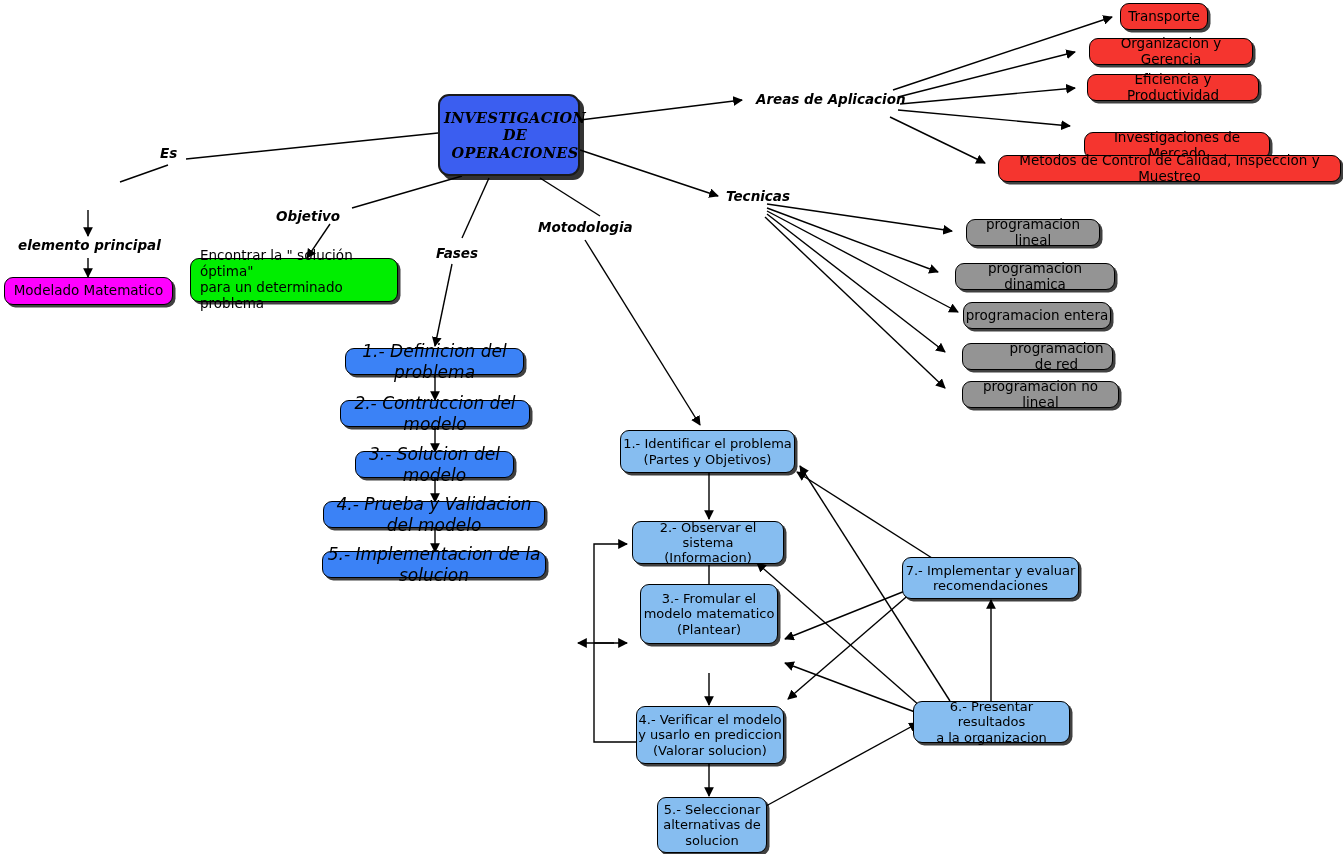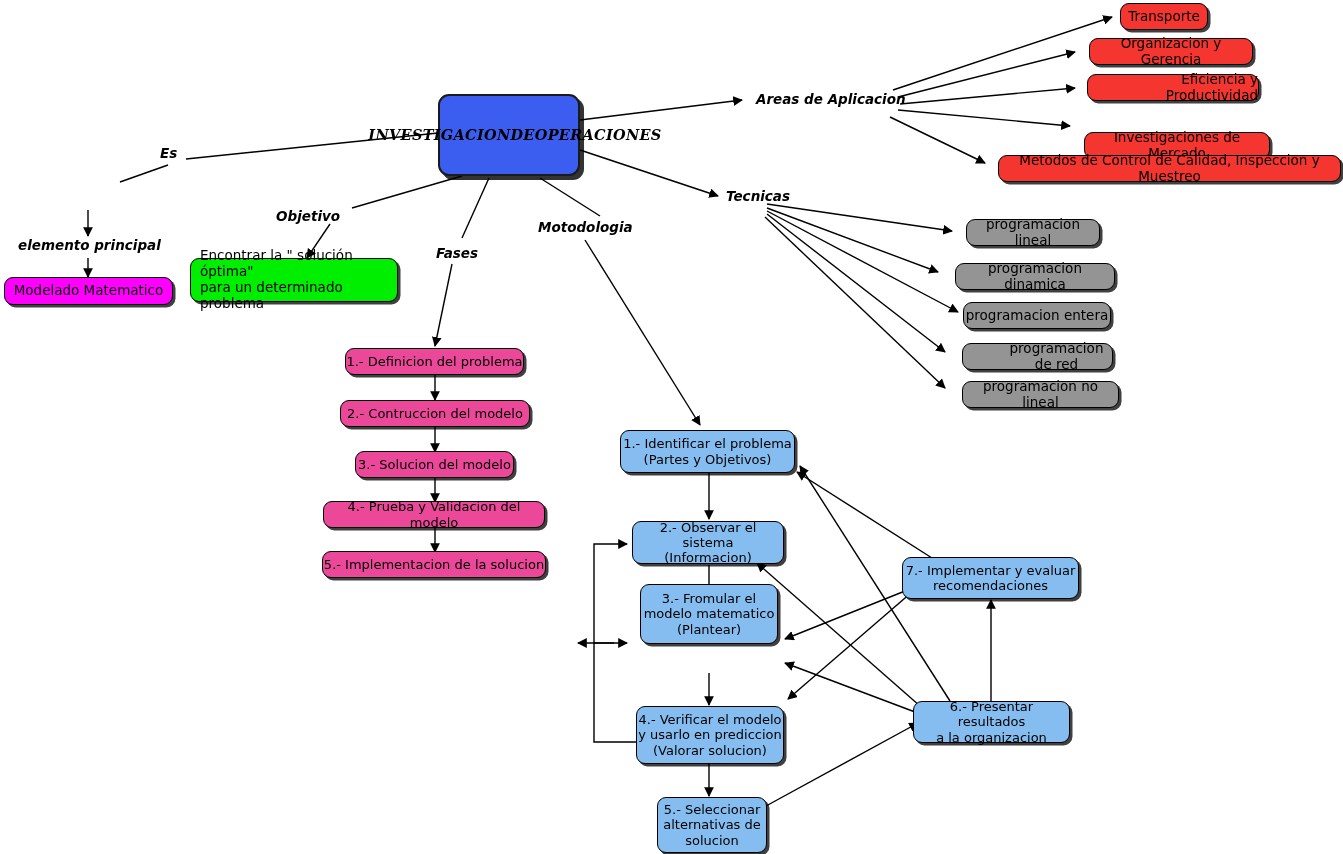--- a/index.html
+++ b/index.html
@@ -43,21 +43,21 @@
     border-radius: 11px;
     font-family: "DejaVu Serif", serif;
     font-weight: bold;
     font-style: italic;
     font-size: 14.5px;
     letter-spacing: 0.3px;
     box-shadow: 4px 4px 0 rgba(0,0,0,0.8);
   }
   .n-magenta { background: #ff00ff; font-size: 13.5px; }
   .n-green   { background: #00ee00; font-size: 13.5px; text-align: left; justify-content: flex-start; padding-left: 9px; }
-  .n-purple  { background: #ec4899; font-size: 13px; }
+  .n-purple  { background: #3b82f6; font-size: 17px; font-style: italic; }
   .n-red     { background: #f5352f; font-size: 13.5px; }
   .n-gray    { background: #949494; font-size: 13.5px; }
   .n-blue    { background: #86bdf0; font-size: 13px; }
 
   .elabel {
     position: absolute;
     font-family: "DejaVu Sans", sans-serif;
     font-weight: bold;
     font-style: italic;
     font-size: 13.5px;
@@ -138,21 +138,21 @@
       <path d="M 915 712 L 785 663" marker-end="url(#ah)"></path>
 
       <path d="M 932 558 L 797 472" marker-end="url(#ah)"></path>
 
       <path d="M 905 591 L 785 639" marker-end="url(#ah)"></path>
 
       <path d="M 912 592 L 788 699" marker-end="url(#ah)"></path>
     </g>
   </svg>
 
-  <div class="node n-center" style="left:438px; top:94px; width:142px; height:82px; padding-left:12px;">
+  <div class="node n-center" style="left:438px; top:94px; width:142px; height:82px; flex-direction:column;padding-left:12px;">
     <span>INVESTIGACION</span>
     <span>DE</span>
     <span>OPERACIONES</span>
   </div>
 
   <div class="elabel" style="left:160px; top:145px;">Es</div>
   <div class="elabel" style="left:276px; top:208px;">Objetivo</div>
   <div class="elabel" style="left:436px; top:245px;">Fases</div>
   <div class="elabel" style="left:538px; top:219px;">Motodologia</div>
   <div class="elabel" style="left:756px; top:91px;">Areas de Aplicacion</div>
@@ -165,21 +165,21 @@
 para un determinado problema</div>
 
   <div class="node n-purple" style="left:345px; top:348px; width:179px; height:27px;">1.- Definicion del problema</div>
   <div class="node n-purple" style="left:340px; top:400px; width:190px; height:27px;">2.- Contruccion del modelo</div>
   <div class="node n-purple" style="left:355px; top:451px; width:159px; height:27px;">3.- Solucion del modelo</div>
   <div class="node n-purple" style="left:323px; top:501px; width:222px; height:27px;">4.- Prueba y Validacion del modelo</div>
   <div class="node n-purple" style="left:322px; top:551px; width:224px; height:27px;">5.- Implementacion de la solucion</div>
 
   <div class="node n-red" style="left:1120px; top:3px; width:88px; height:27px;">Transporte</div>
   <div class="node n-red" style="left:1089px; top:38px; width:164px; height:27px;">Organizacion y Gerencia</div>
-  <div class="node n-red" style="left:1087px; top:74px; width:172px; height:27px;text-align:right;">Eficiencia y Productividad</div>
+  <div class="node n-red" style="left:1087px; top:74px; width:172px; height:27px;">Eficiencia y Productividad</div>
   <div class="node n-red" style="left:1084px; top:132px; width:186px; height:27px;">Investigaciones de Mercado</div>
   <div class="node n-red" style="left:998px; top:155px; width:343px; height:27px;">Metodos de Control de Calidad, Inspeccion y Muestreo</div>
 
   <div class="node n-gray" style="left:966px; top:219px; width:134px; height:27px;">programacion lineal</div>
   <div class="node n-gray" style="left:955px; top:263px; width:160px; height:27px;">programacion dinamica</div>
   <div class="node n-gray" style="left:963px; top:302px; width:148px; height:27px;">programacion entera</div>
   <div class="node n-gray" style="left:962px; top:343px; width:151px; height:27px;padding-left:38px;">programacion de red</div>
   <div class="node n-gray" style="left:962px; top:381px; width:157px; height:27px;">programacion no lineal</div>
 
   <div class="node n-blue" style="left:620px; top:430px; width:175px; height:43px;">1.- Identificar el problema

